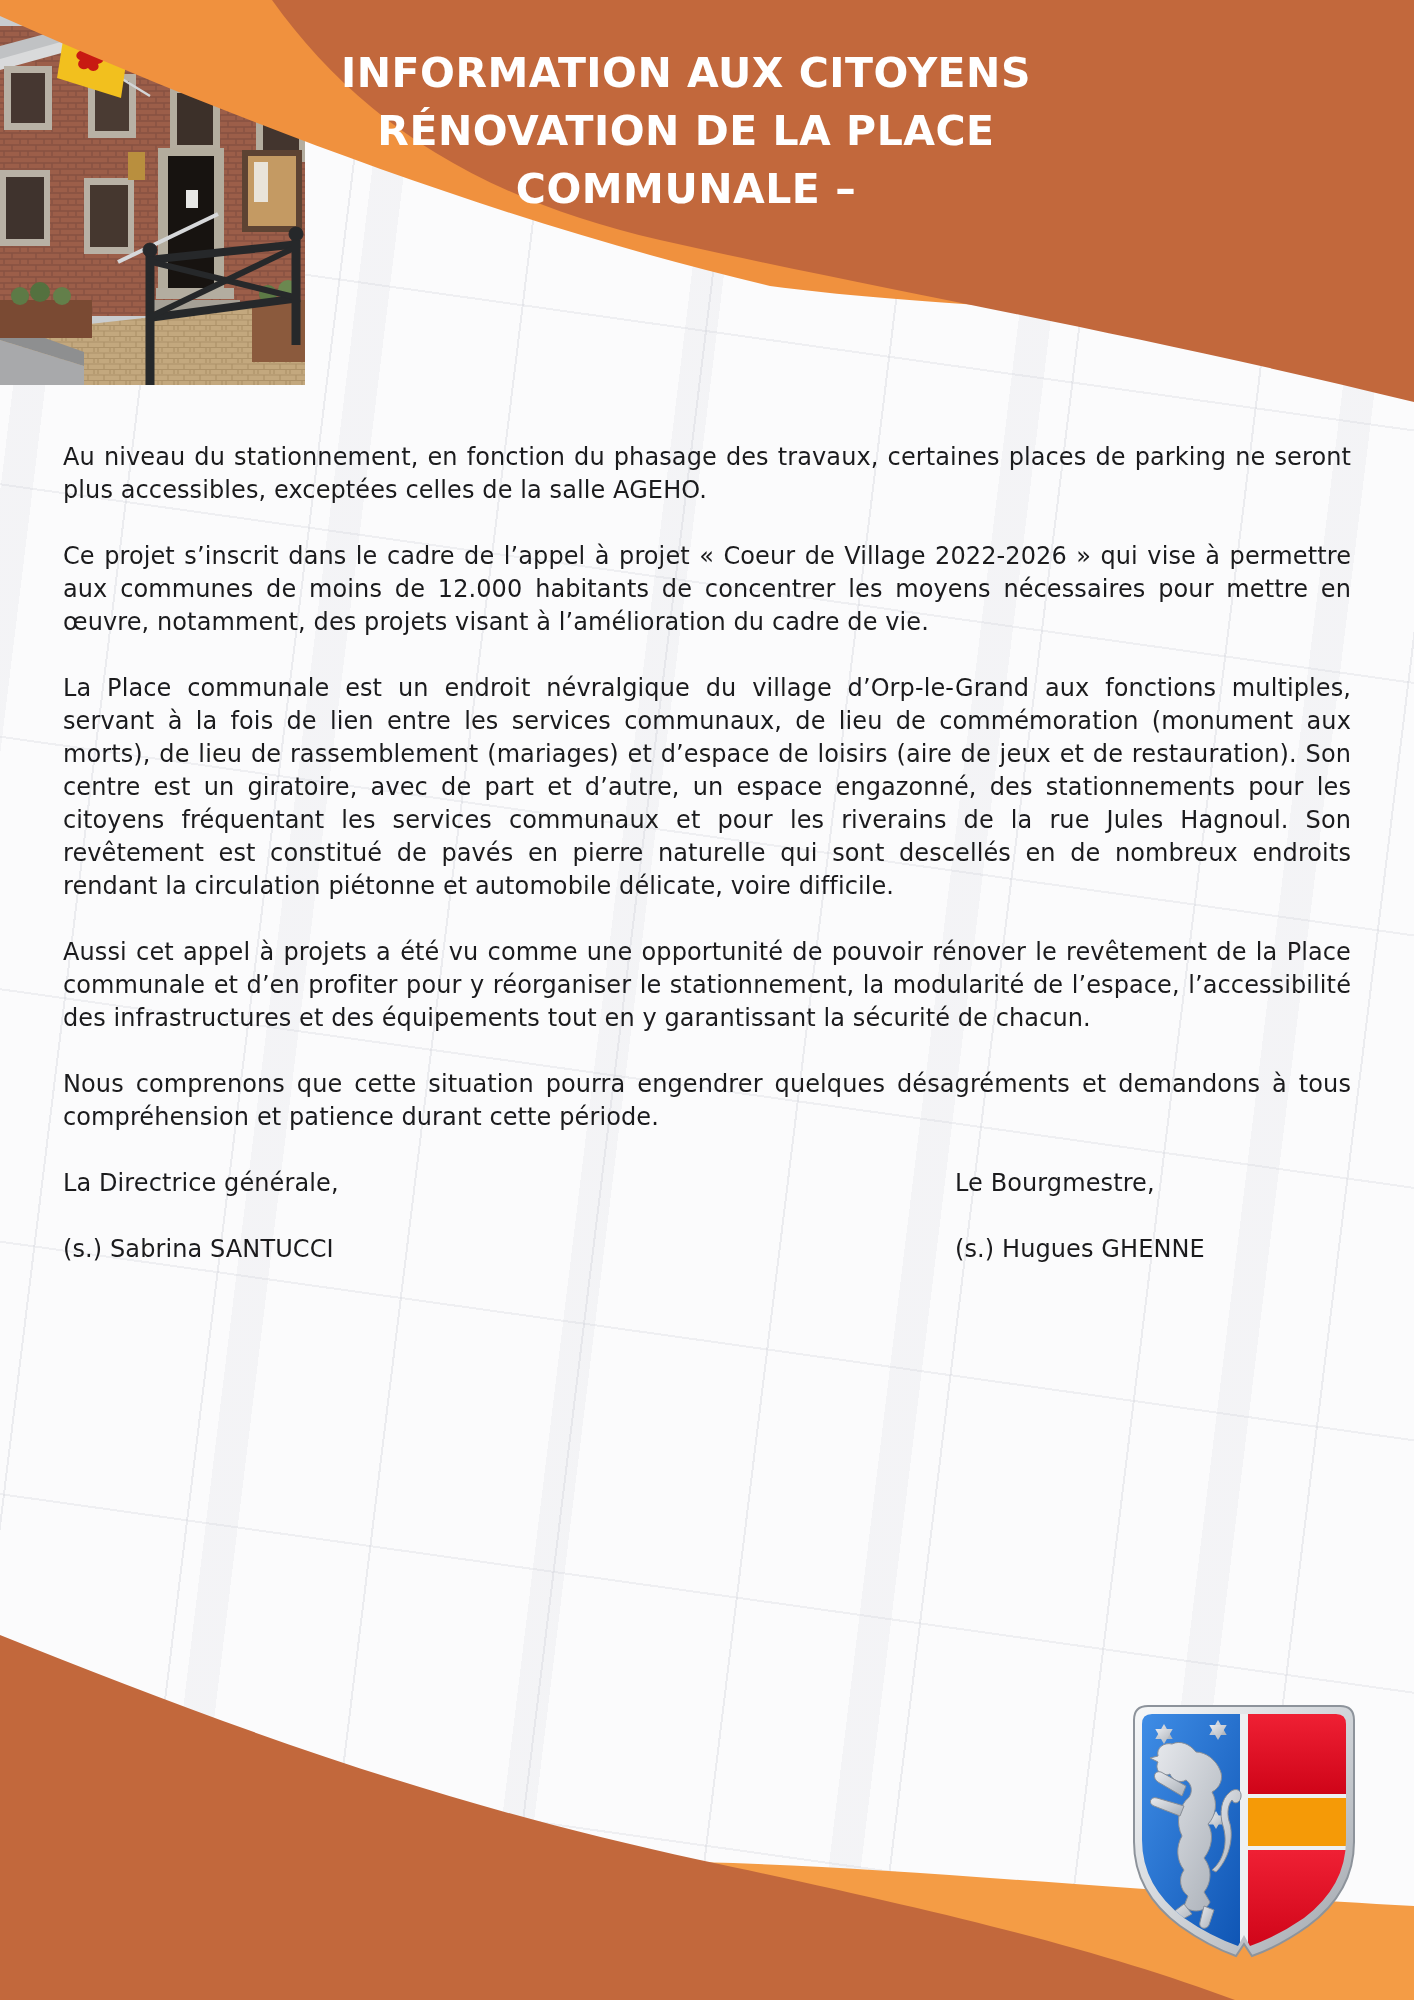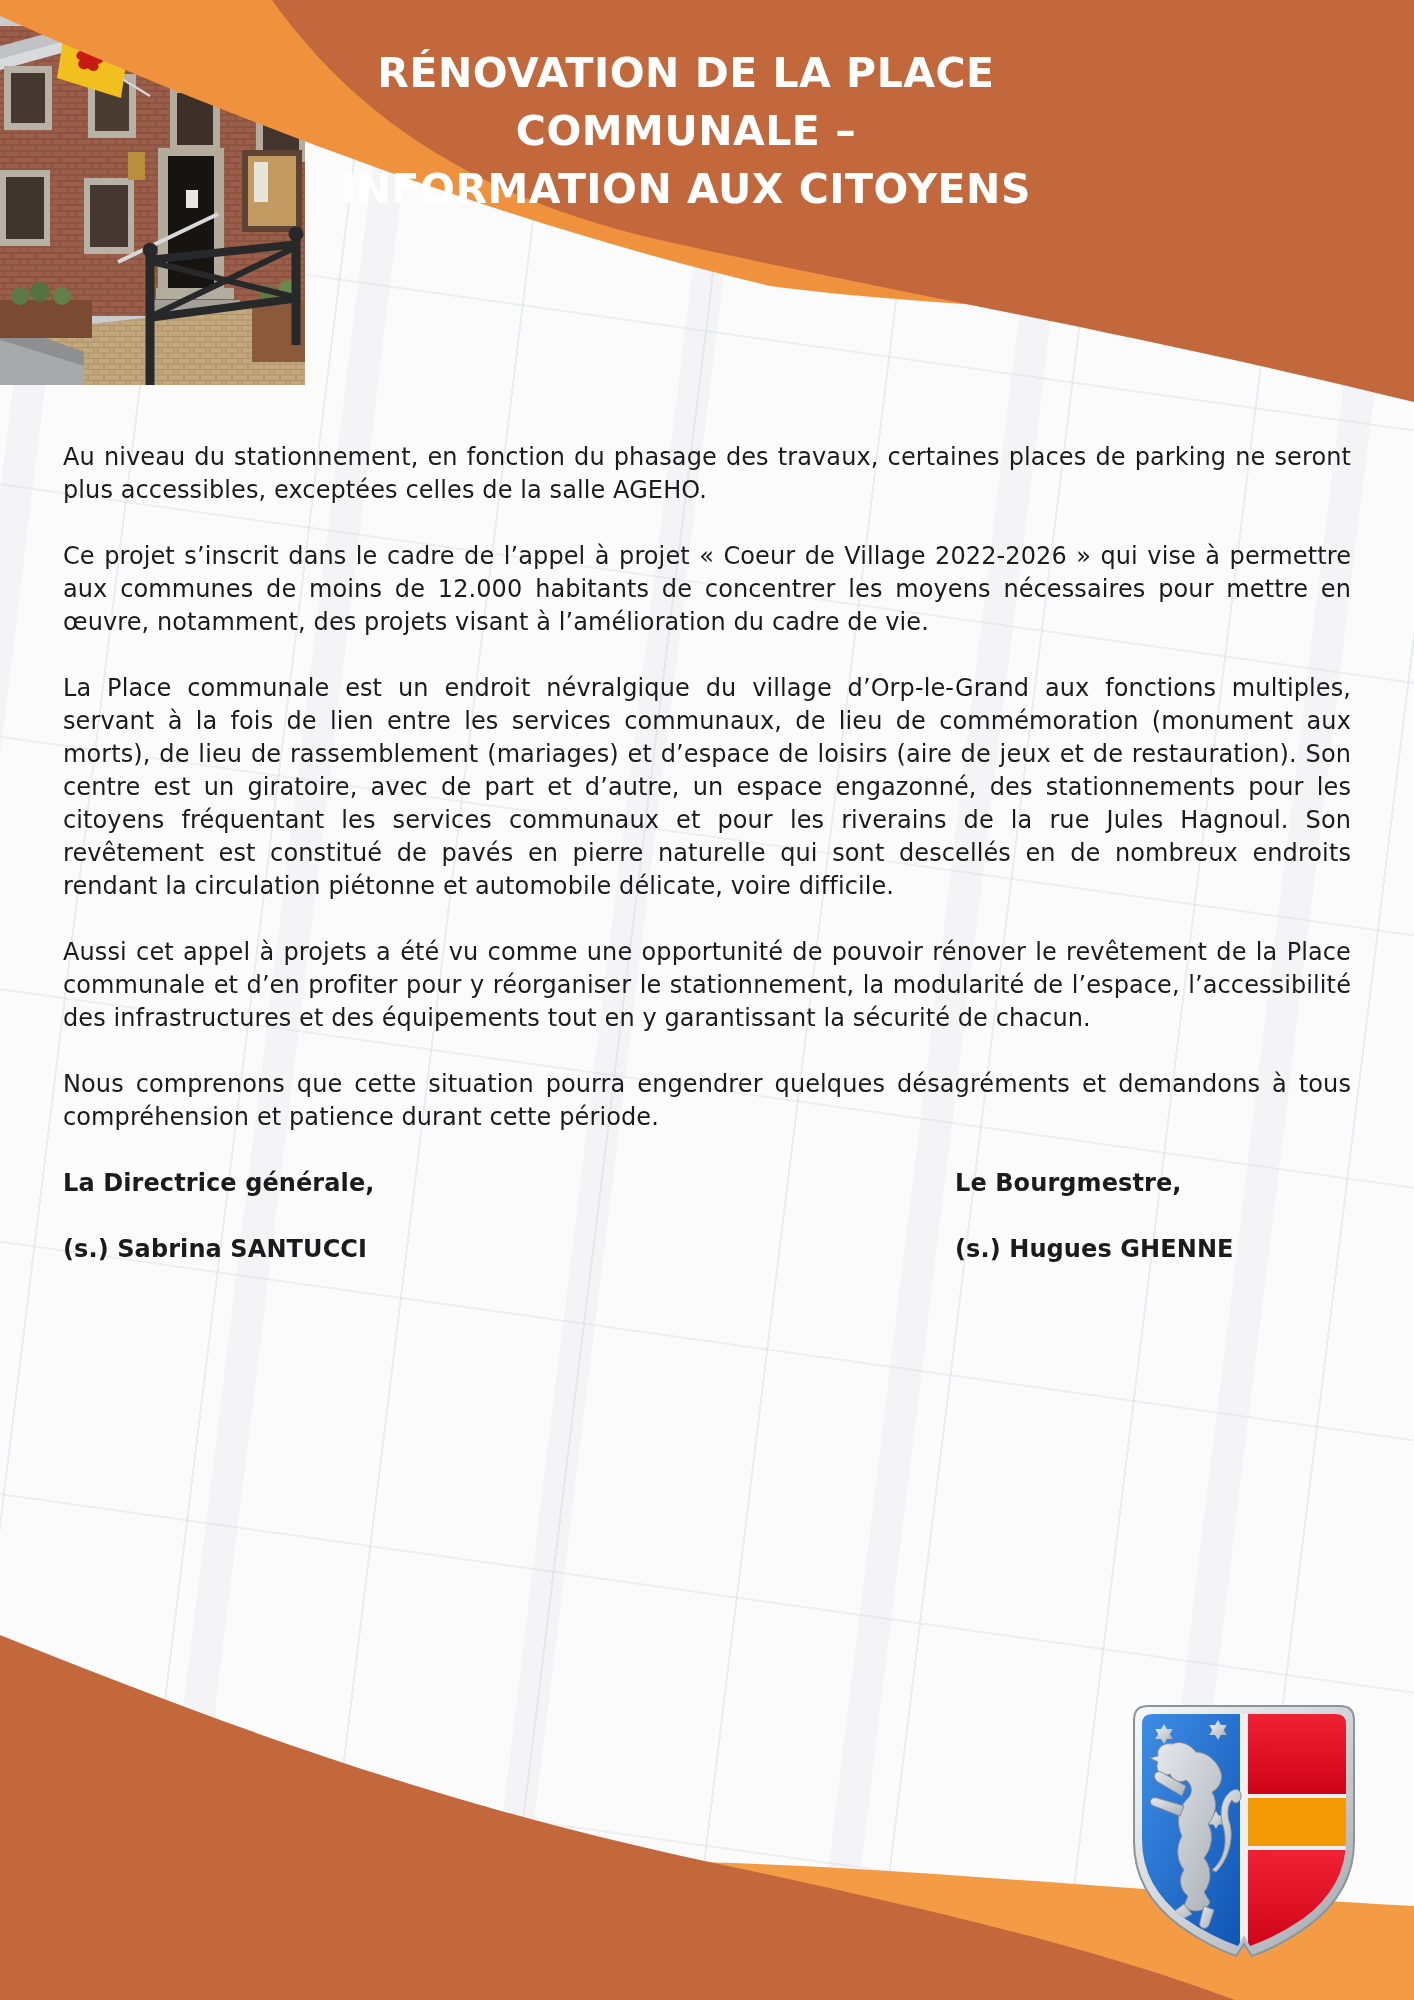--- a/index.html
+++ b/index.html
@@ -19,21 +19,21 @@
   .header-waves{position:absolute;left:0;top:0;width:1414px;height:430px;pointer-events:none;}
   .title-block{
     position:absolute;left:280px;top:44px;width:812px;text-align:center;
     color:#ffffff;font-weight:bold;font-size:41px;line-height:58px;letter-spacing:.5px;
   }
   .main-text{
     position:absolute;left:63px;top:441px;width:1288px;
     font-size:24px;line-height:33px;text-align:justify;letter-spacing:.1px;
   }
   .main-text p{margin:0 0 33px 0;}
-  .sig-row{display:flex;margin-top:0;font-weight:bold;}
+  .sig-row{display:flex;margin-top:0;}
   .sig-col{text-align:left;}
   .sig-col.right{margin-left:auto;width:396px;}
   .sig-role{margin:0;}
   .sig-name{margin:29px 0 0 0;}
   .footer-waves{position:absolute;left:0;bottom:0;width:1414px;height:380px;pointer-events:none;}
   .coat-of-arms{position:absolute;right:54px;bottom:34px;width:232px;height:266px;}
 </style>
 </head>
 <body>
 
@@ -127,22 +127,22 @@
     </g>
   </svg>
 </div>
 
 <svg class="header-waves" viewBox="0 0 1414 430">
   <path d="M0,16 C230,118 500,222 770,286 C900,303 1010,306 1414,332 L1414,0 L0,0 Z" fill="#F0913E"></path>
   <path d="M272,0 C352,112 468,196 660,240 C880,290 1120,330 1414,402 L1414,0 Z" fill="#C2683C"></path>
 </svg>
 
 <div class="title-block">
+  <div>INFORMATION AUX CITOYENS</div>
   <div>RÉNOVATION DE LA PLACE COMMUNALE –</div>
-  <div>INFORMATION AUX CITOYENS</div>
 </div>
 
 <div class="main-text">
   <p>Au niveau du stationnement, en fonction du phasage des travaux, certaines places de parking ne seront plus accessibles, exceptées celles de la salle AGEHO.</p>
   <p>Ce projet s’inscrit dans le cadre de l’appel à projet « Coeur de Village 2022-2026 » qui vise à permettre aux communes de moins de 12.000 habitants de concentrer les moyens nécessaires pour mettre en œuvre, notamment, des projets visant à l’amélioration du cadre de vie.</p>
   <p>La Place communale est un endroit névralgique du village d’Orp-le-Grand aux fonctions multiples, servant à la fois de lien entre les services communaux, de lieu de commémoration (monument aux morts), de lieu de rassemblement (mariages) et d’espace de loisirs (aire de jeux et de restauration). Son centre est un giratoire, avec de part et d’autre, un espace engazonné, des stationnements pour les citoyens fréquentant les services communaux et pour les riverains de la rue Jules Hagnoul. Son revêtement est constitué de pavés en pierre naturelle qui sont descellés en de nombreux endroits rendant la circulation piétonne et automobile délicate, voire difficile.</p>
   <p>Aussi cet appel à projets a été vu comme une opportunité de pouvoir rénover le revêtement de la Place communale et d’en profiter pour y réorganiser le stationnement, la modularité de l’espace, l’accessibilité des infrastructures et des équipements tout en y garantissant la sécurité de chacun.</p>
   <p>Nous comprenons que cette situation pourra engendrer quelques désagréments et demandons à tous compréhension et patience durant cette période.</p>
 
   <div class="sig-row">

